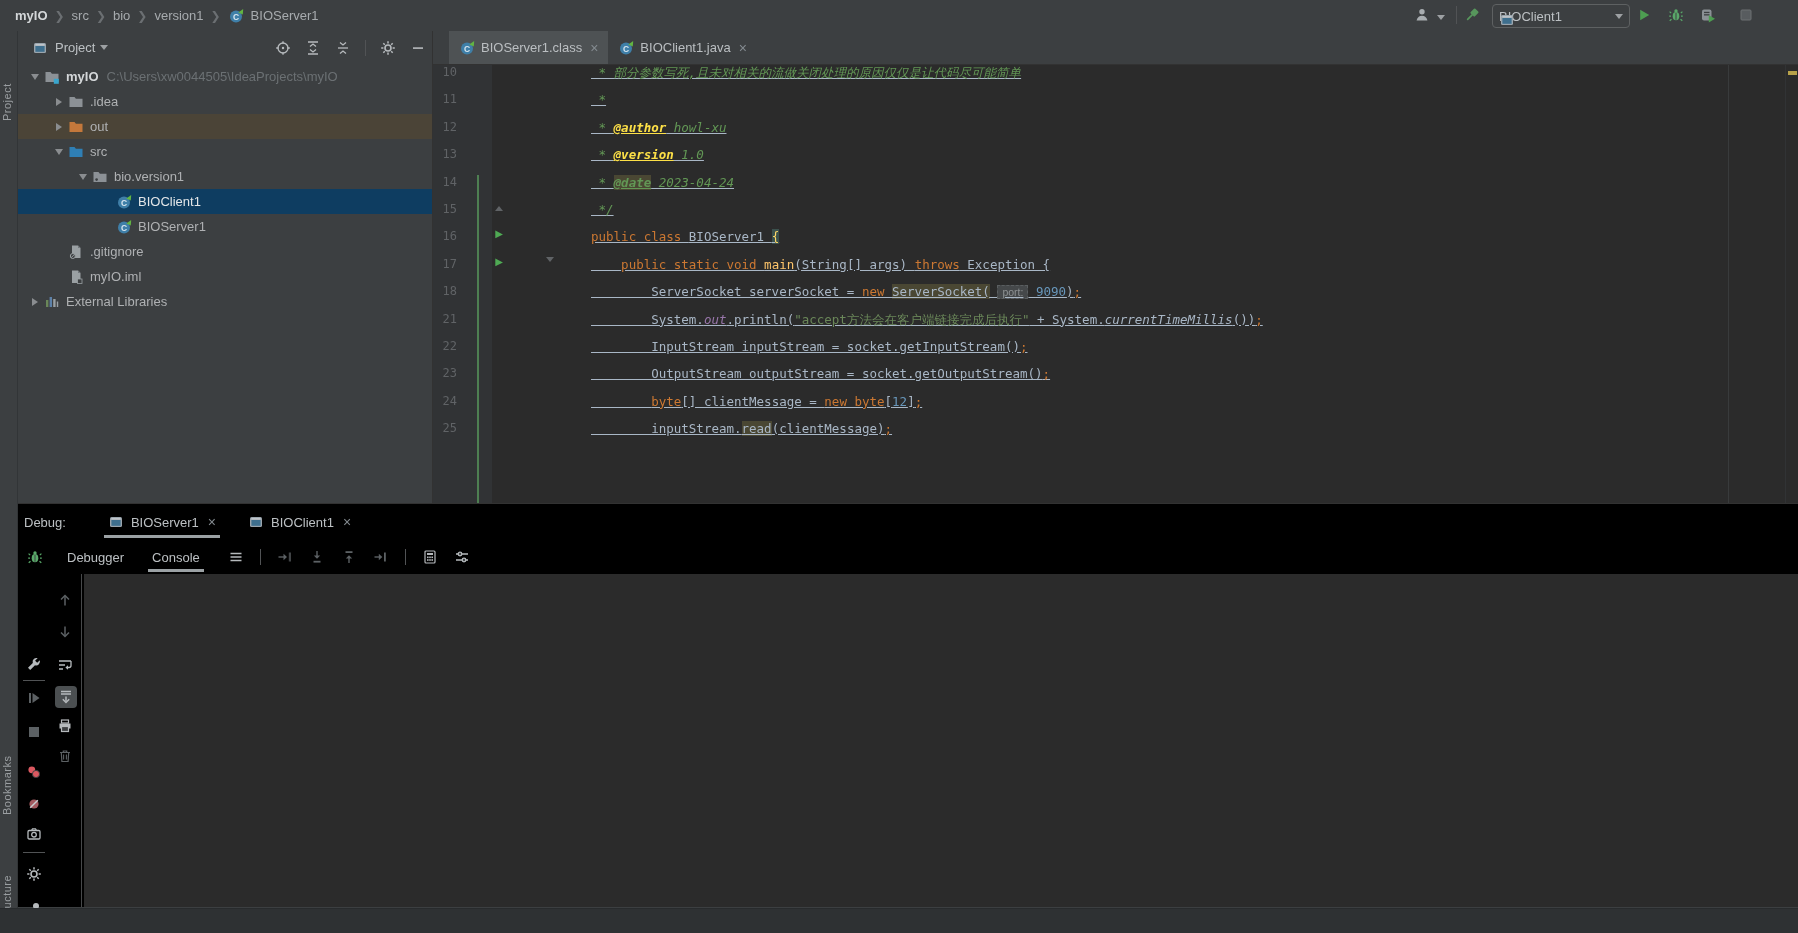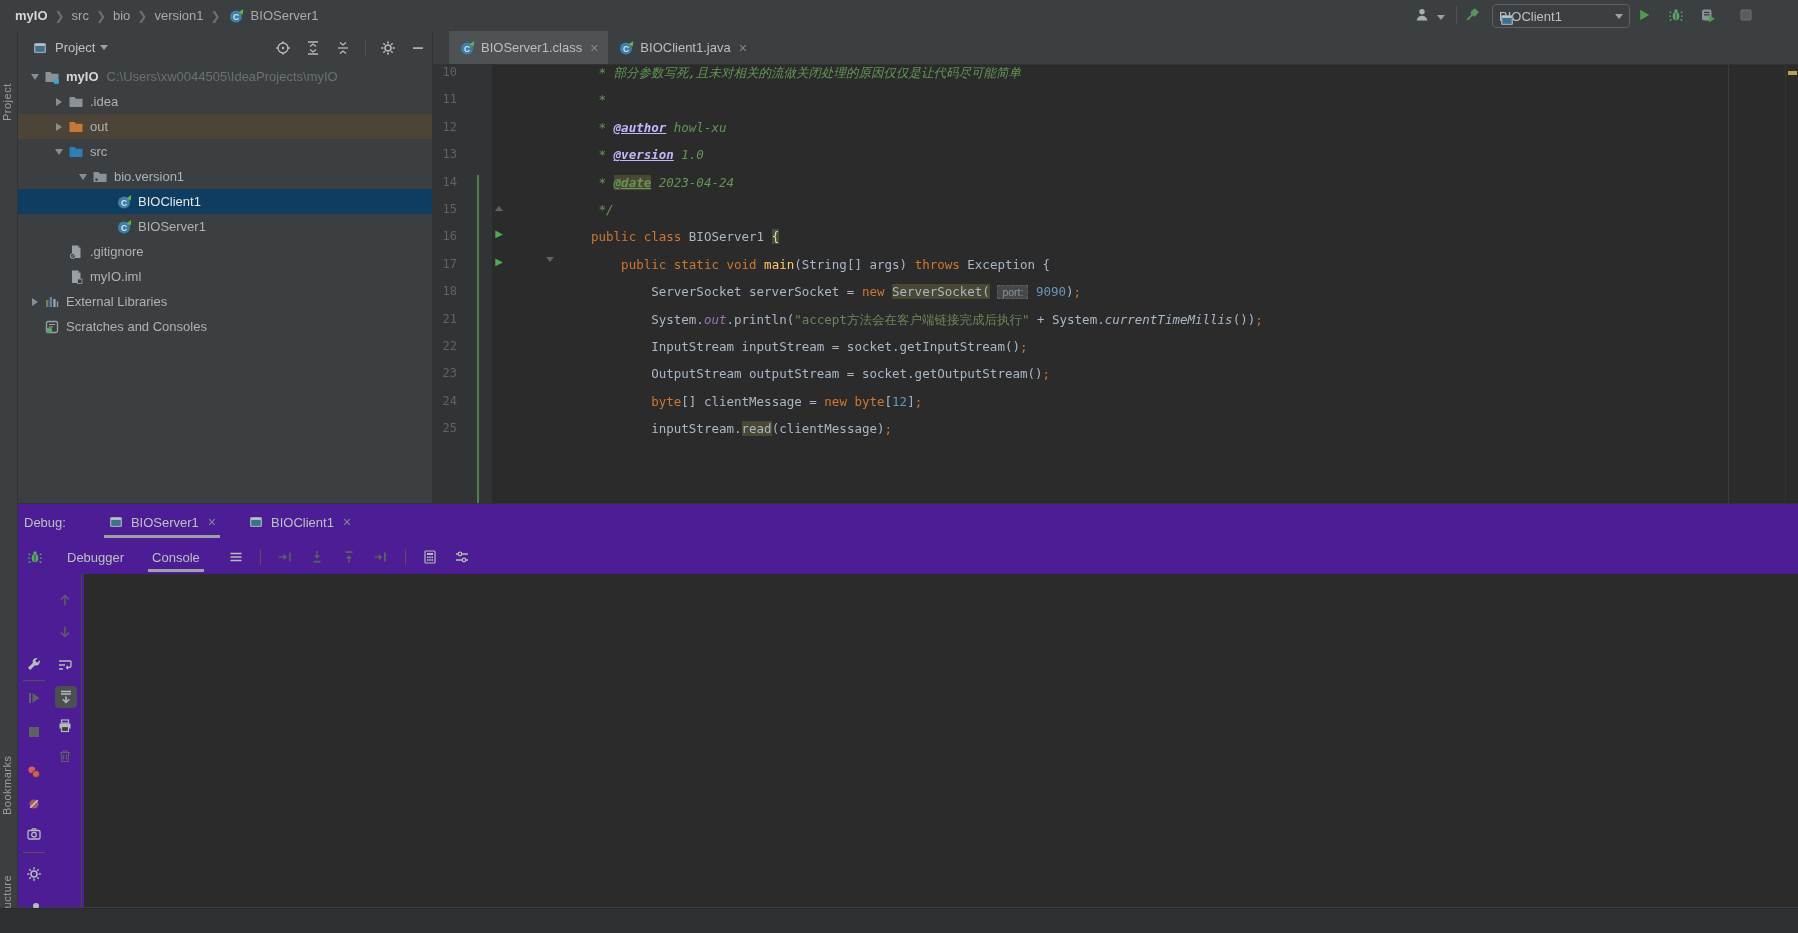--- a/index.html
+++ b/index.html
@@ -58,32 +58,32 @@
   #error-stripe{position:absolute;right:0;top:0;width:13px;bottom:0;background:#2b2b2b;border-left:1px solid #313335;}
   .estripe-mark{position:absolute;left:2px;width:9px;height:4px;}
   #lines{position:absolute;left:0;top:0;right:13px;}
   .cl{height:27.4px;display:flex;align-items:flex-start;gap:33px;}
   .lnum{width:24px;text-align:right;color:#606366;font-family:"DejaVu Sans Mono",monospace;font-size:12px;flex:0 0 auto;}
   .lico{width:18px;display:flex;justify-content:center;flex:0 0 auto;}
   .lfold{width:17px;display:flex;justify-content:center;flex:0 0 auto;}
   .runarrow{color:#4faa54;font-size:10px;line-height:1;cursor:default;}
   .foldup{width:0;height:0;border:4px solid transparent;border-bottom:5px solid #606366;}
   .folddown{width:0;height:0;border:4px solid transparent;border-top:5px solid #606366;}
-  .ltext{white-space:pre;font-family:"DejaVu Sans Mono",monospace;font-size:12.5px;color:#a9b7c6;}
+  .ltext{white-space:pre;font-family:"DejaVu Sans Mono",monospace;font-size:12.5px;color:#a9b7c6;text-decoration:underline;}
   .sk{color:#cc7832;} .scm{color:#629755;font-style:italic;}
-  .stag{color:#c4b5fd;font-style:italic;font-weight:bold;text-decoration:underline;}
+  .stag{color:#fde047;font-style:italic;font-weight:bold;text-decoration:underline;}
   .staghl{color:#629755;font-style:italic;font-weight:bold;text-decoration:underline;background:#4a4733;}
   .sstr{color:#6a8759;} .snum{color:#6897bb;} .smeth{color:#ffc66b;}
   .sfld{color:#9876aa;font-style:italic;} .sit{font-style:italic;}
   .shl{background:#4a4733;} .sbrace{background:#3b514d;color:#ffd968;}
   .shint{background:#45484a;color:#8e9294;border:1px dashed #5a5e60;border-radius:0;
          padding:0 4px;font-size:10.5px;font-family:"Liberation Sans",sans-serif;}
 
   
-  #debug{left:18px;top:503px;width:1780px;height:403px;background:#4c1d95;border-top:1px solid #323232;}
+  #debug{left:18px;top:503px;width:1780px;height:403px;background:#000000;border-top:1px solid #323232;}
   #dbg-header{position:absolute;left:0;top:0;right:0;height:36px;display:flex;align-items:center;}
   #dbg-label{margin-left:6px;color:#bcc0c3;}
   .dtab{position:relative;display:flex;align-items:center;gap:7px;height:36px;padding:0 8px;color:#bcc0c3;}
   .dtab.active::after{content:"";position:absolute;left:4px;right:4px;bottom:2px;height:3px;background:#9ba1a4;}
   #dbg-viewrow{position:absolute;left:0;top:36px;right:0;height:34px;display:flex;align-items:center;}
   .vtab{position:relative;height:34px;display:flex;align-items:center;padding:0 6px;color:#bcc0c3;}
   .vtab.active::after{content:"";position:absolute;left:2px;right:2px;bottom:2px;height:3px;background:#9ba1a4;}
   #dbg-left{position:absolute;left:0;top:70px;width:32px;bottom:0;}
   #dbg-left .ic{position:absolute;left:8px;}
   .hsep{position:absolute;left:5px;width:22px;height:1px;background:#515355;}
@@ -328,31 +328,20 @@
           <span class="ic white tico">
             <svg width="16" height="16" viewBox="0 0 16 16">
               <rect x="2" y="6" width="2.4" height="7" fill="#6a8759"></rect>
               <rect x="5.6" y="3" width="2.4" height="10" fill="#5d81a8"></rect>
               <rect x="9.2" y="5" width="2.4" height="8" fill="#9aa0a3"></rect>
               <rect x="12.8" y="7.5" width="1.4" height="5.5" fill="#9aa0a3"></rect>
             </svg>
           </span>
           <span class="tlabel">External Libraries</span>
         </div>
-        <div class="trow" style="padding-left: 8px;">
-          <span class="chev"></span>
-          <span class="ic white tico">
-            <svg width="16" height="16" viewBox="0 0 16 16">
-              <rect x="2.5" y="2.5" width="11" height="11" rx="1.5" fill="none" stroke="#9aa0a3" stroke-width="1.3"></rect>
-              <path d="M5 5.5h6M5 8h4" stroke="#9aa0a3" stroke-width="1.1"></path>
-              <circle cx="5.3" cy="11.2" r="2.8" fill="#59A869"></circle>
-            </svg>
-          </span>
-          <span class="tlabel">Scratches and Consoles</span>
-        </div>
       </div>
   </div>
 
   <div id="editor" class="abs">
     <div id="tabbar">
         <div class="etab active">
           <span class="ic white">
             <svg width="16" height="16" viewBox="0 0 16 16">
               <circle cx="8" cy="8.6" r="6" fill="#3f7fa8"></circle>
               <text x="8" y="11.6" font-size="8.5" font-weight="bold" fill="#d8e6ef" text-anchor="middle" font-family="sans-serif">C</text>

